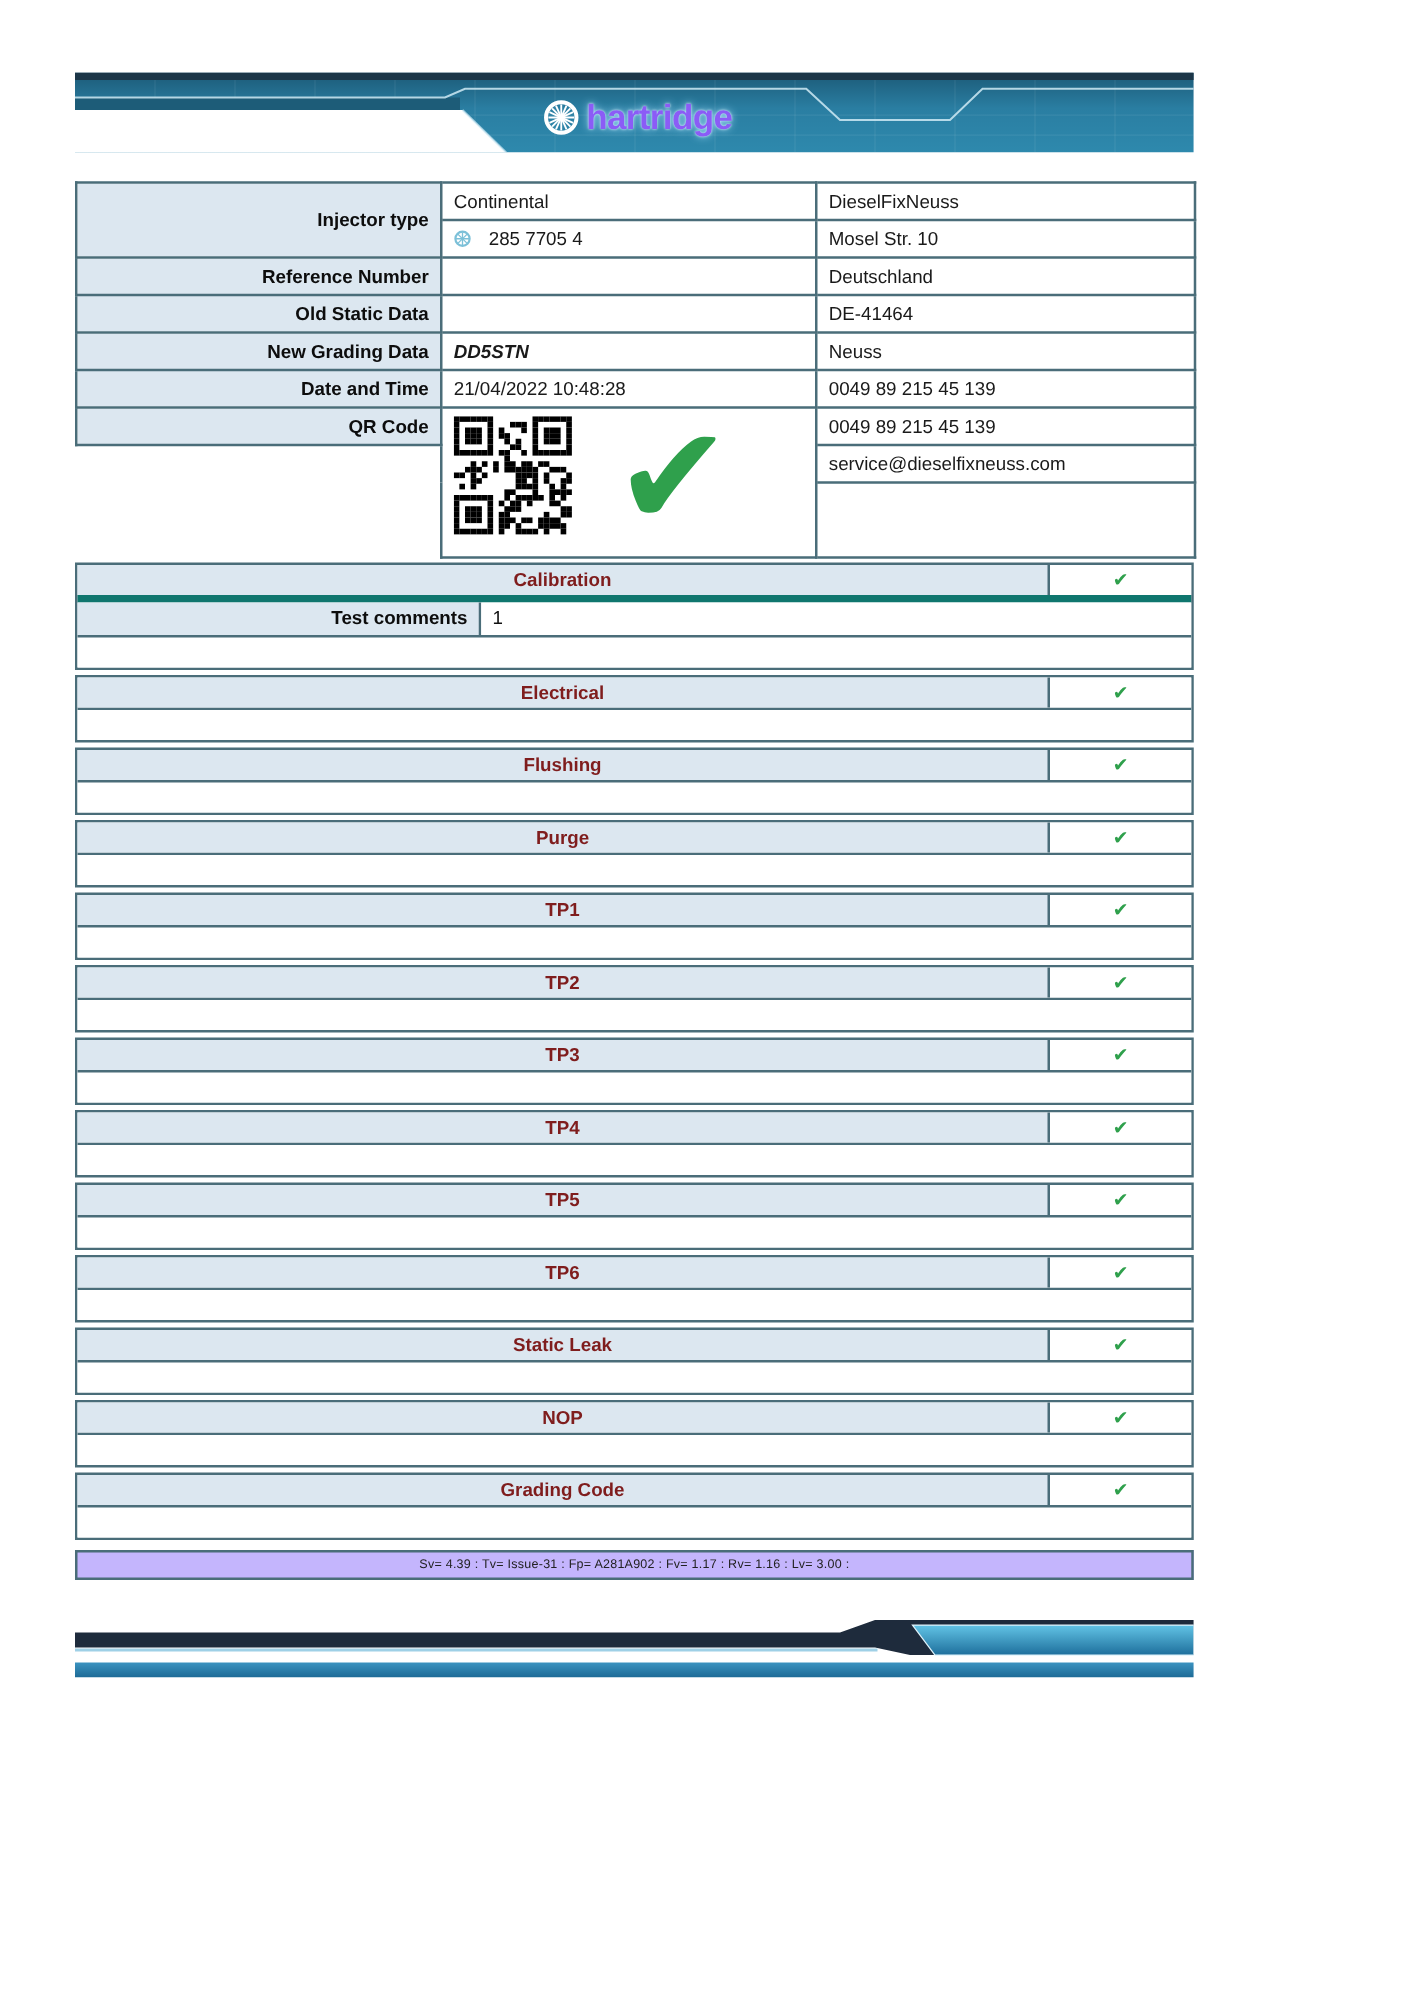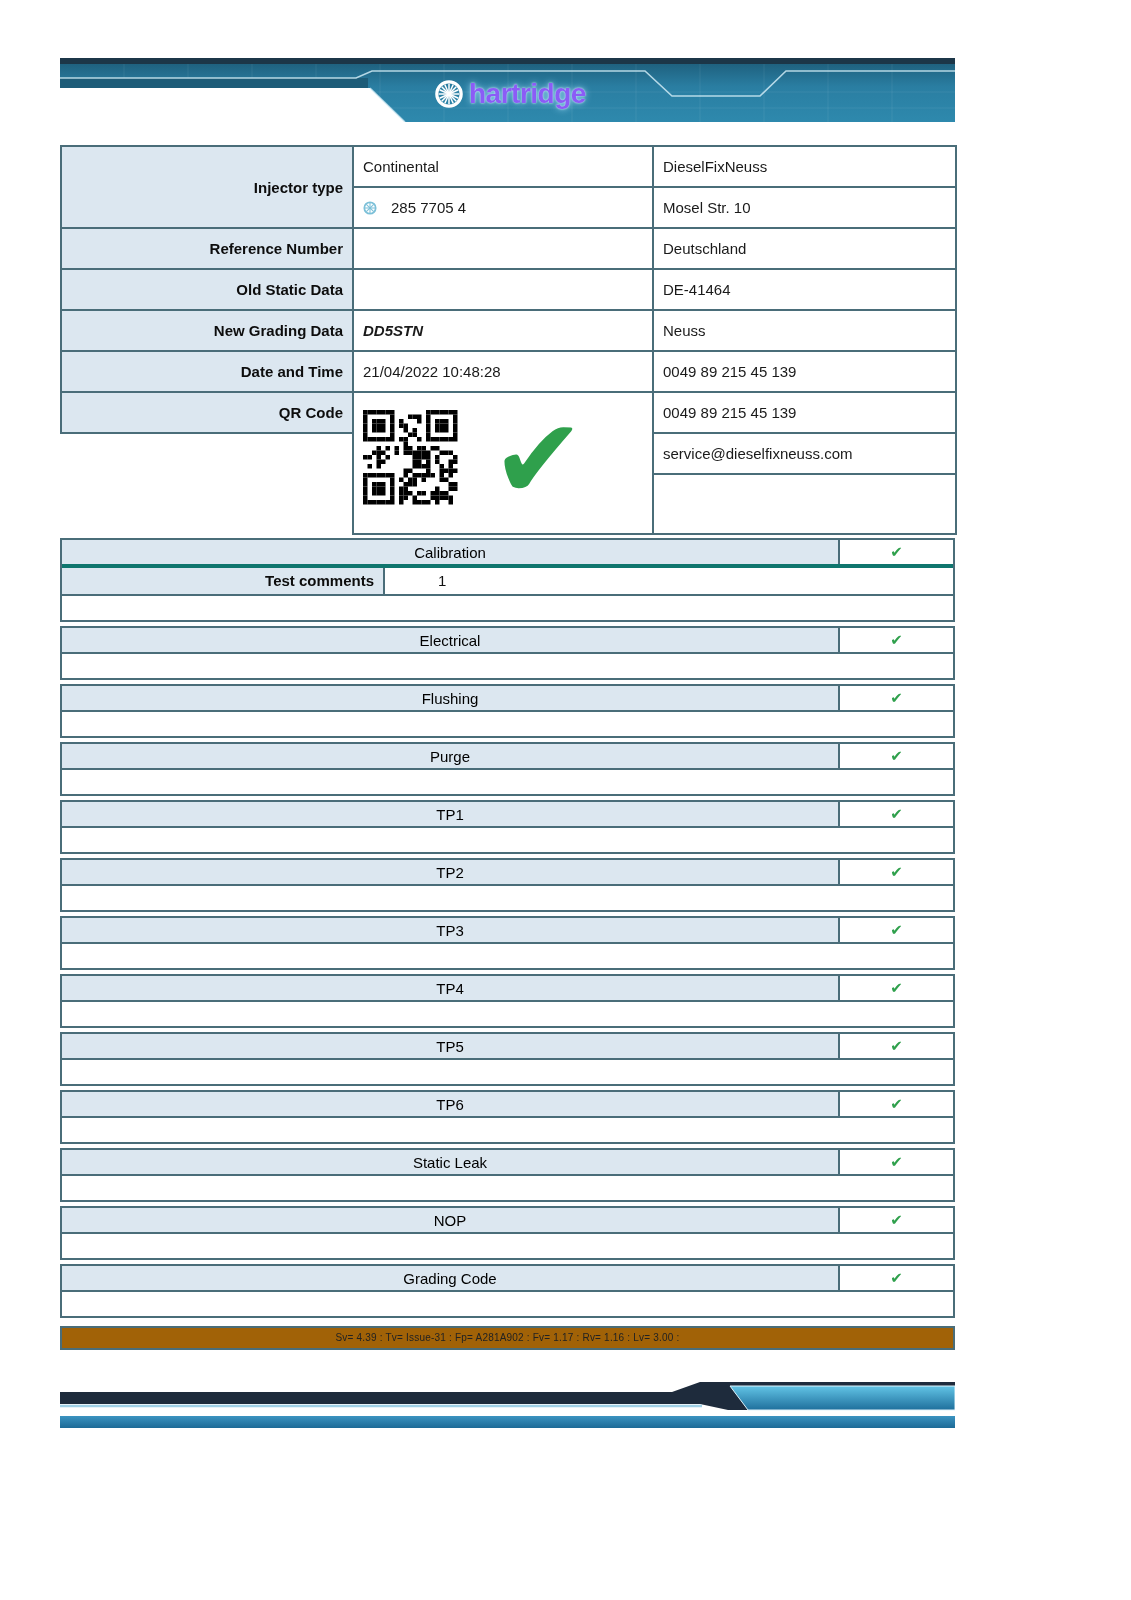--- a/index.html
+++ b/index.html
@@ -16,21 +16,21 @@
     position:absolute;left:374px;top:20px;display:flex;align-items:center;gap:5px;
   }
   .logo .brand{
     color:#8b5cf6;font-weight:bold;font-size:28px;letter-spacing:-0.5px;
     text-shadow:0 0 7px rgba(170,225,255,.95),0 0 2px #ffffff;
   }
 
   
   table.info{border-collapse:collapse;width:895px;table-layout:fixed;margin-top:23px;}
   table.info td{
-    border:2px solid #4a6d79;font-size:15px;padding:11px 9px;overflow:hidden;
+    border:2px solid #4a6d79;font-size:15px;padding:0 9px;overflow:hidden;
     background:#fff;color:#1a1a1a;
   }
   table.info td.lbl{
     background:#dce7f0;text-align:right;font-weight:bold;color:#0d0d0d;
   }
   table.info td.nob{border:none;background:#fff;}
   td.bold{font-weight:bold;font-style:italic;}
   .partrow{display:flex;align-items:center;gap:14px;text-align:center;}
   .qrwrap{display:flex;align-items:flex-start;gap:34px;padding-top:6px;}
   .bigcheck{
@@ -38,40 +38,40 @@
     color:#2fa04c;font-size:112px;line-height:0.85;margin-top:2px;
   }
 
   
   .tests{margin-top:3px;}
   .box{border:2px solid #4a6d79;background:#fff;box-shadow:inset 0 0 0 1px rgba(255,255,255,.65);}
   .sec{margin-bottom:4px;}
   .sec-head{display:flex;height:24px;}
   .sec-label{
     flex:1;background:#dce7f0;display:flex;align-items:center;justify-content:center;
-    font-weight:normal;font-size:15px;color:#000000;border-right:2px solid #4a6d79;
+    font-weight:bold;font-size:15px;color:#7f1d1d;border-right:2px solid #4a6d79;
   }
   .sec-check{
     width:113px;background:#fff;display:flex;align-items:center;justify-content:center;
   }
   .check{
     font-family:"DejaVu Sans", sans-serif;color:#2fa04c;font-weight:bold;font-size:15px;
   }
   .blankrow{height:24px;background:#fff;border-top:2px solid #4a6d79;}
-  .cmt{display:flex;height:26px;border-top:4px solid #0f766e;gap:44px;}
+  .cmt{display:flex;height:26px;border-top:6px solid #0f766e;}
   .cmt-label{
     width:312px;background:#dce7f0;border-right:2px solid #4a6d79;text-align:right;
     font-weight:bold;font-size:15px;line-height:26px;padding-right:9px;color:#0d0d0d;
   }
   .cmt-value{flex:1;font-size:15px;line-height:26px;padding-left:9px;background:#fff;}
 
   
   .ver{
     margin-top:8px;border:2px solid #4a6d79;height:20px;text-align:center;
-    font-size:10px;line-height:20px;color:#222;background:#a16207;letter-spacing:0.2px;
+    font-size:10px;line-height:20px;color:#222;background:#c4b5fd;letter-spacing:0.2px;
   }
 
   
   .fbanner{margin-top:30px;}
   .fbanner svg{display:block;}
 </style>
 </head>
 <body>
 
 <div class="content">

